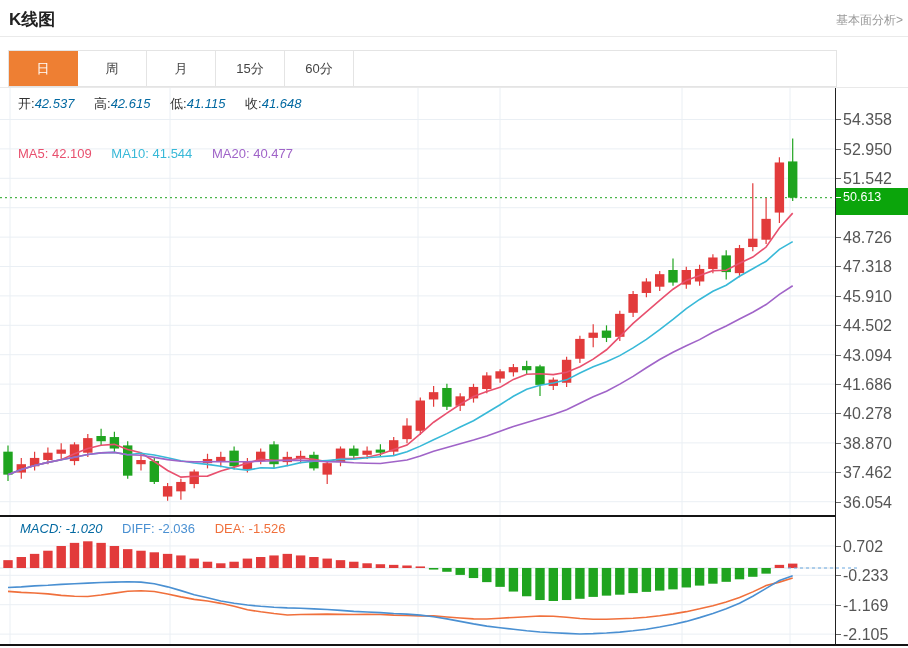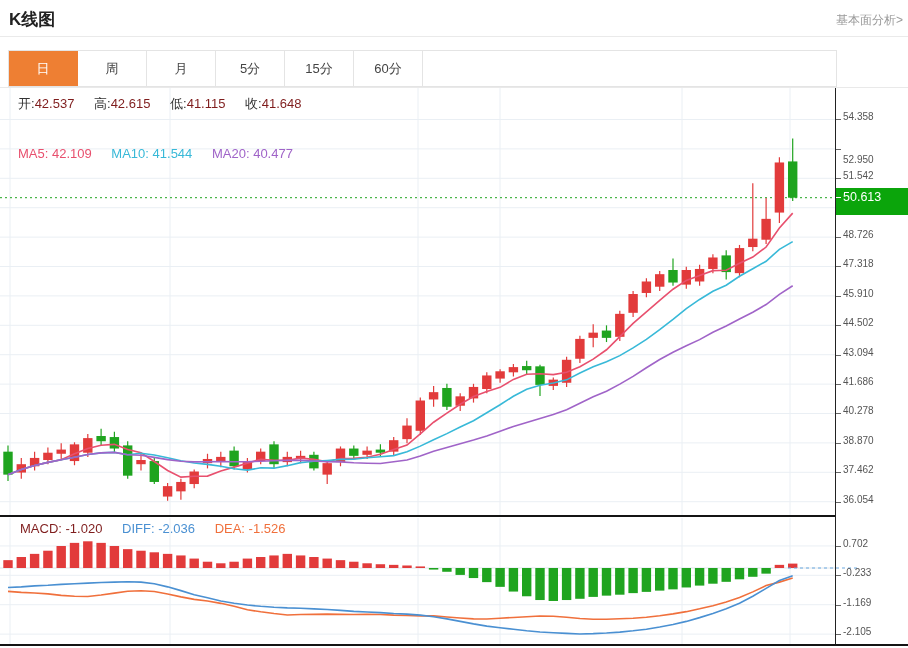--- a/index.html
+++ b/index.html
@@ -16,49 +16,48 @@
   .tab-filler{flex:1;}
   .plot-top-line{position:absolute;left:0;top:87px;width:908px;border-top:1px solid #e9e9e9;}
   svg{position:absolute;display:block;}
   #main-svg{left:0;top:88px;}
   #macd-svg{left:0;top:518px;}
   .overlay-row{position:absolute;left:18px;font-size:13px;white-space:nowrap;z-index:5;}
   .ohlc-row{top:95px;}
   .ma-row{top:114px;margin-top:32px;}
   .macd-row{left:20px;top:521px;}
   .lbl{color:#333;}
-  .val-green{color:#7f1d1d;}
+  .val-green{color:#0369a1;font-style:italic;}
   .ma5-c{color:#e8506e;}
   .ma10-c{color:#38b9d8;}
   .ma20-c{color:#a064c8;}
   .diff-c{color:#4a90d2;}
   .dea-c{color:#f0703c;}
   .pair{margin-right:16px;}
   .axis-v{position:absolute;left:835px;top:88px;width:0;height:557px;border-left:1.5px solid #222;z-index:4;}
   .divider{position:absolute;left:0;top:515px;width:836px;border-top:2px solid #141414;z-index:4;}
   .bottom-line{position:absolute;left:0;top:644px;width:908px;border-top:2px solid #141414;z-index:4;}
-  .ylabel{position:absolute;left:843px;font-size:10px;color:#555;z-index:3;}
+  .ylabel{position:absolute;left:843px;font-size:16px;color:#555;z-index:3;}
   .ytick{position:absolute;left:835px;width:6px;height:0;border-top:1px solid #666;z-index:3;}
   .price-tag{position:absolute;left:836px;width:72px;height:27px;background:#0ba50b;color:#fff;
              font-size:12.5px;line-height:19px;z-index:6;}
   .price-tag .dash{display:inline-block;width:5px;border-top:1px solid #fff;vertical-align:middle;margin-right:2px;}
 </style>
 </head>
 <body>
 
 <div id="app">
   <div class="page-title">K线图</div>
   <div class="analysis-link">基本面分析&gt;</div>
   <div class="title-rule"></div>
 
   <div class="tabbar">
     <div class="tab active">日</div>
     <div class="tab">周</div>
     <div class="tab">月</div>
-    <div class="tab">5分</div>
     <div class="tab">15分</div>
     <div class="tab">60分</div>
     <div class="tab-filler"></div>
   </div>
   <div class="plot-top-line"></div>
 
   <svg id="main-svg" width="835" height="428">
       <line x1="0" y1="31.49" x2="835" y2="31.49" stroke="#eaeff4" stroke-width="1"></line>
       <line x1="0" y1="60.89" x2="835" y2="60.89" stroke="#eaeff4" stroke-width="1"></line>
       <line x1="0" y1="90.3" x2="835" y2="90.3" stroke="#eaeff4" stroke-width="1"></line>
@@ -302,21 +301,21 @@
     <span class="pair diff-c"><span>DIFF:</span> <span>-2.036</span></span>
     <span class="pair dea-c"><span>DEA:</span> <span>-1.526</span></span>
   </div>
 
   <div class="axis-v"></div>
   <div class="bottom-line"></div>
   <div id="labels-layer">
       <div class="ytick" style="top: 119px;"></div>
       <div class="ylabel" style="top: 111px;">54.358</div>
       <div class="ytick" style="top: 149px;"></div>
-      <div class="ylabel" style="top: 141px; margin-top: 13px;">52.950</div>
+      <div class="ylabel" style="top: 141px;">52.950</div>
       <div class="ytick" style="top: 178px;"></div>
       <div class="ylabel" style="top: 170px;">51.542</div>
       <div class="ytick" style="top: 208px;"></div>
       <div class="ylabel" style="top: 200px;">50.134</div>
       <div class="ytick" style="top: 237px;"></div>
       <div class="ylabel" style="top: 229px;">48.726</div>
       <div class="ytick" style="top: 266px;"></div>
       <div class="ylabel" style="top: 258px;">47.318</div>
       <div class="ytick" style="top: 296px;"></div>
       <div class="ylabel" style="top: 288px;">45.910</div>

